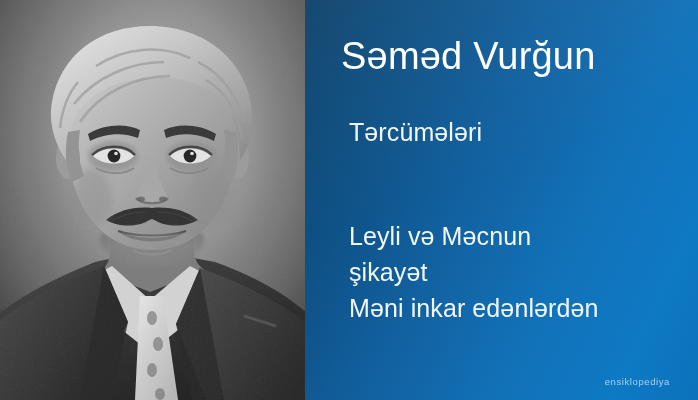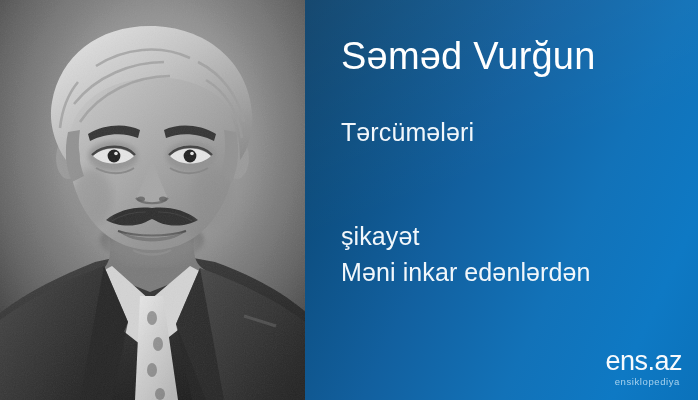--- a/index.html
+++ b/index.html
@@ -88,21 +88,21 @@
     position: absolute;
     left: 36px;
     color: #f2f7fb;
     font-size: 25px;
     line-height: 36px;
     font-weight: 400;
     letter-spacing: 0.1px;
   }
   .block-work { top: 114px; }
   .block-poem { top: 218px; }
-  .block .line { white-space: nowrap; display: block; }
+  .block .line { white-space: nowrap; display: block; margin-left: 8px; }
 
   
   .logo {
     position: absolute;
     right: 16px;
     bottom: 14px;
     text-align: right;
     line-height: 1;
     user-select: none;
   }
@@ -110,21 +110,21 @@
     display: block;
     font-size: 27px;
     letter-spacing: -0.5px;
     color: #ffffff;
     font-weight: 400;
     opacity: 0.97;
   }
   .logo-sub {
     display: block;
     margin-top: 2px;
-    margin-right: 2px;
+    margin-right: 12px;
     font-size: 9.5px;
     letter-spacing: 0.6px;
     color: #bfe0f5;
     opacity: 0.85;
   }
 </style>
 </head>
 <body>
 
 <div class="card">
@@ -286,25 +286,25 @@
   <div class="panel">
     <div class="panel-inner">
 
       <h1 class="title">Səməd Vurğun</h1>
 
       <div class="block block-work">
         <span class="line">Tərcümələri</span>
       </div>
 
       <div class="block block-poem">
+        <span class="line">Leyli və Məcnun</span>
         <span class="line">şikayət</span>
         <span class="line">Məni inkar edənlərdən</span>
       </div>
 
       <div class="logo">
-        <span class="logo-main">ens.az</span>
         <span class="logo-sub">ensiklopediya</span>
       </div>
 
     </div>
   </div>
 
 </div>
 
 </body></html>

